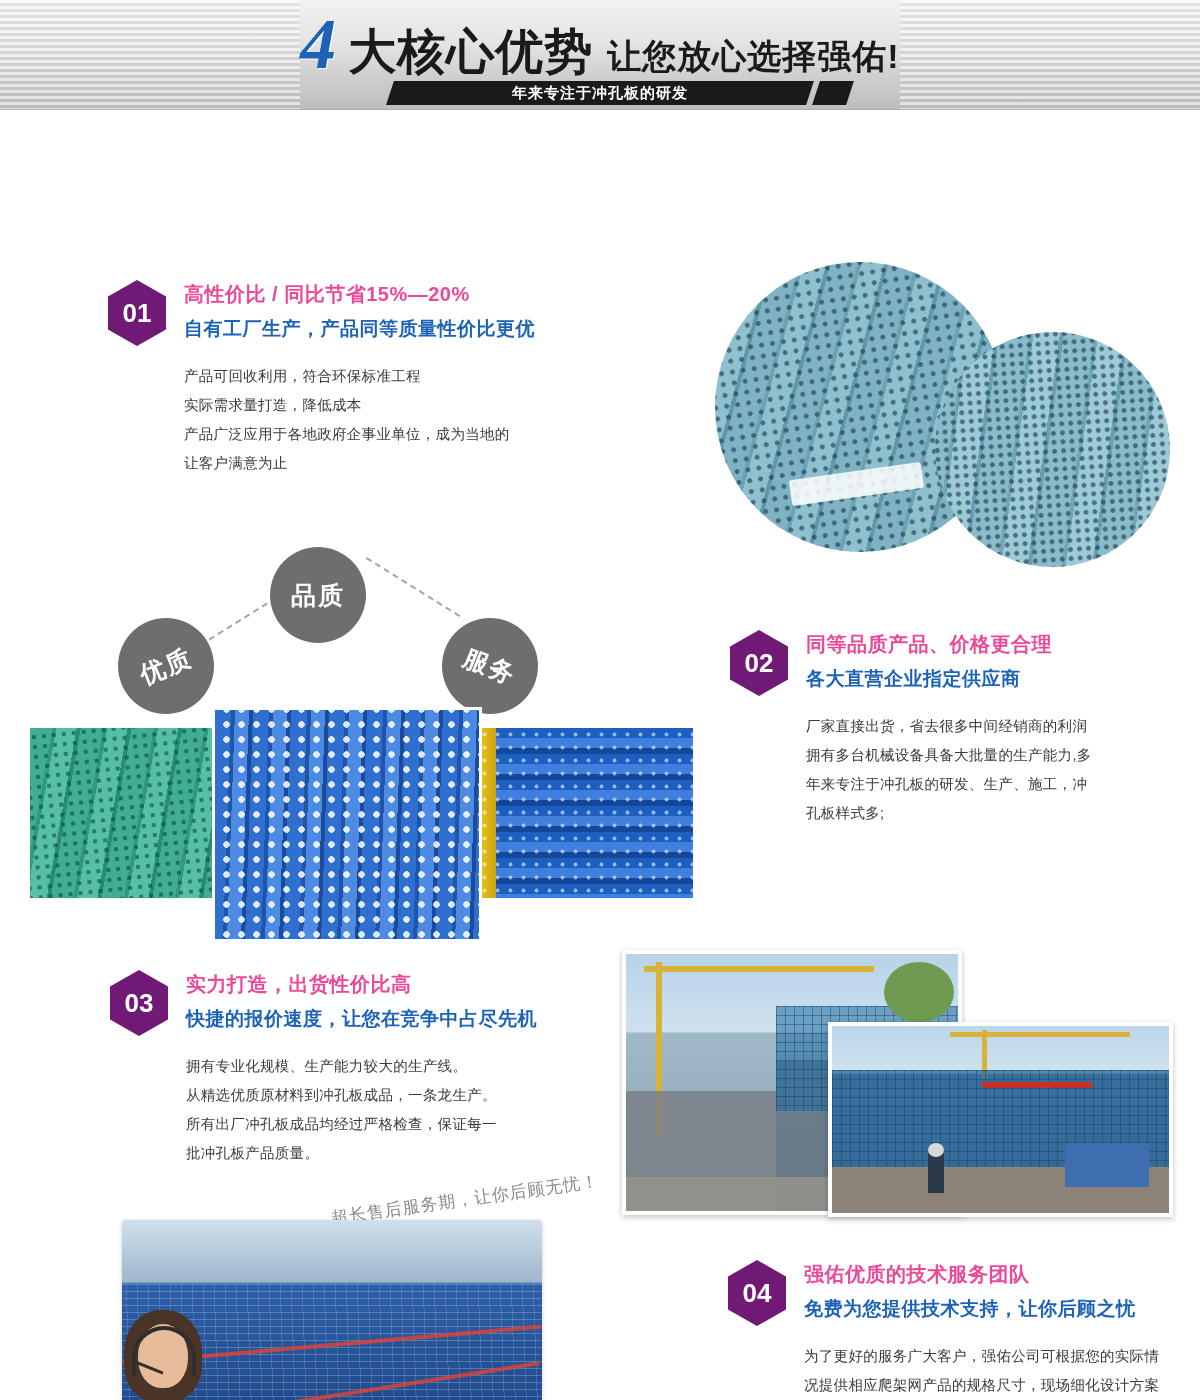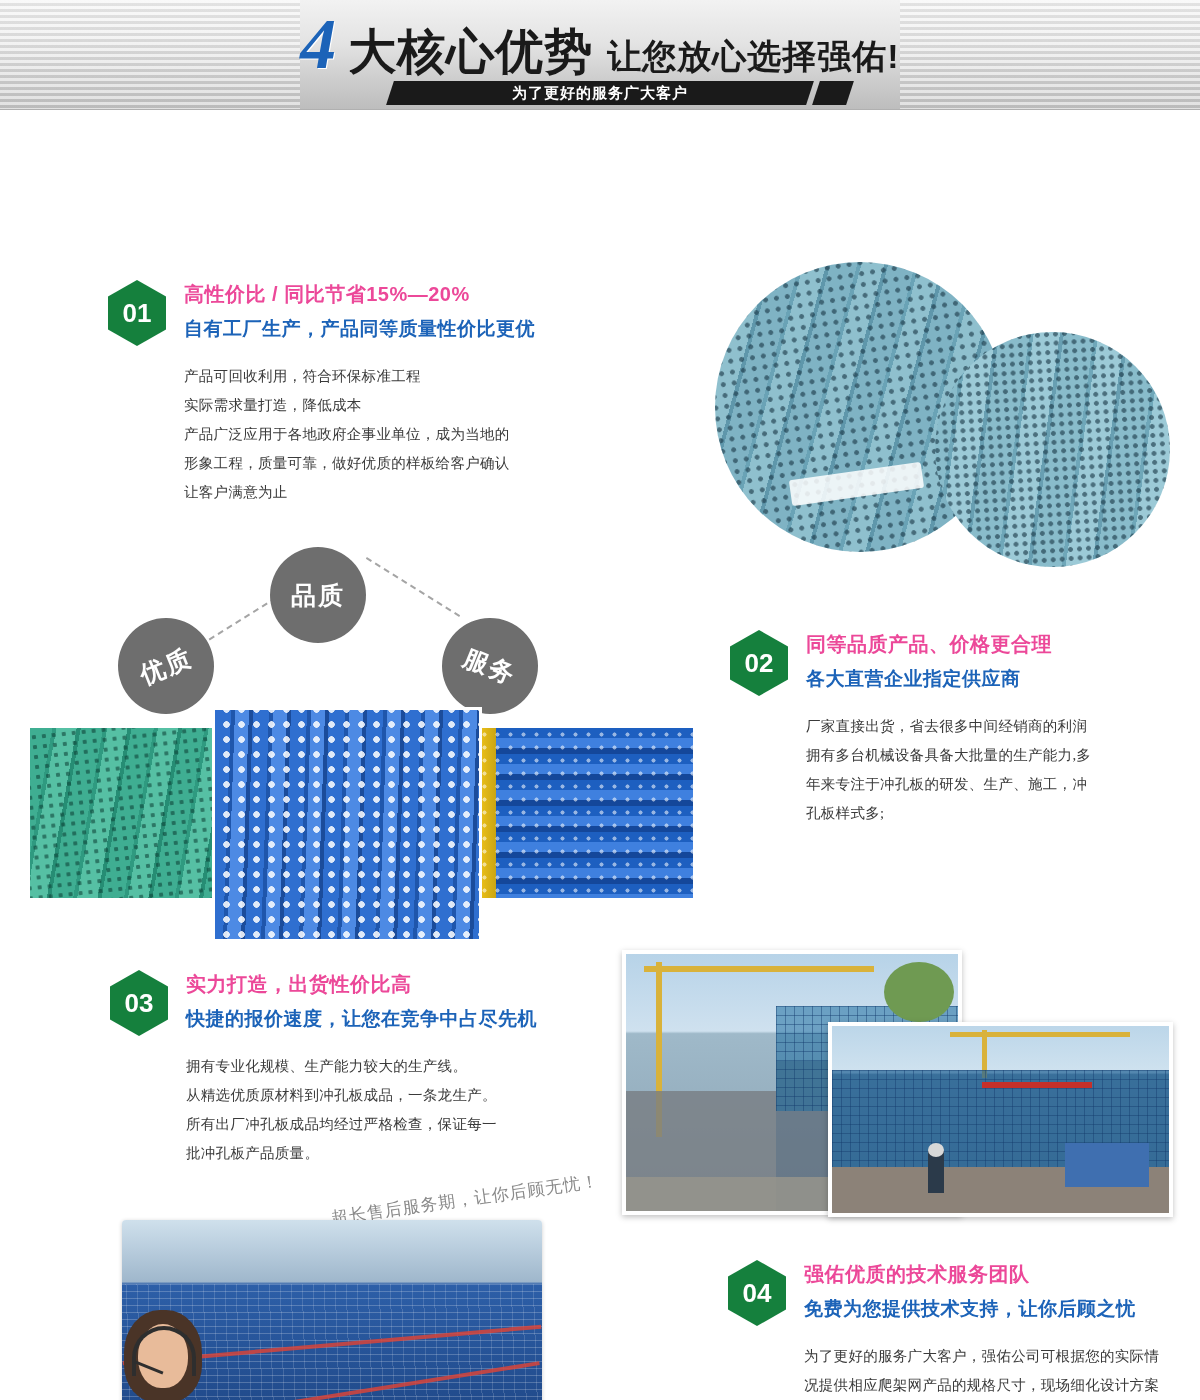--- a/index.html
+++ b/index.html
@@ -107,21 +107,21 @@
 
   .hexnum {
     position: relative;
     width: 58px; height: 66px;
     flex: 0 0 58px;
     display: flex; align-items: center; justify-content: center;
     color: #fff;
     font-size: 26px;
     font-weight: bold;
     font-family: "Liberation Sans", sans-serif;
-    background: #15803d;
+    background: #701a75;
     clip-path: polygon(50% 0%, 100% 25%, 100% 75%, 50% 100%, 0% 75%, 0% 25%);
   }
   .feature-titles { margin-left: 18px; padding-top: 2px; }
   .f-title {
     font-size: 20px;
     font-weight: bold;
     color: #ec4899;
     letter-spacing: 0.5px;
     line-height: 1.2;
   }
@@ -132,21 +132,21 @@
     margin-top: 10px;
     letter-spacing: 0.5px;
   }
   .f-body {
     margin-top: 16px;
     font-size: 14.5px;
     color: #3a3a3a;
     line-height: 2.0;
     letter-spacing: 0.3px;
   }
-  .f-body div { white-space: nowrap; font-family: Liberation Serif, serif; }
+  .f-body div { white-space: nowrap; }
 
   
   .photo { position: absolute; overflow: hidden; background: #cfd8dc; }
 
   
   .circ {
     position: absolute;
     border-radius: 50%;
     overflow: hidden;
   }
@@ -338,40 +338,39 @@
   <div class="header-stripes-left"></div>
   <div class="header-stripes-right"></div>
   <div class="header-inner">
     <div class="headline">
       <span class="big-four">4</span>
       <span class="headline-main">大核心优势</span>
       <span class="headline-sub">让您放心选择强佑!</span>
     </div>
     <div class="company-bar">
       <div class="company-bar-bg"></div>
-      <div class="company-name">为了更好的服务广大客户</div>
+      <div class="company-name">年来专注于冲孔板的研发</div>
     </div>
   </div>
 </div>
 
 <div class="stage">
 
   <div class="feature" style="left:108px; top:170px; width:560px;">
     <div class="feature-head">
       <div class="hexnum">01</div>
       <div class="feature-titles">
         <div class="f-title">高性价比 / 同比节省15%—20%</div>
         <div class="f-subtitle">自有工厂生产，产品同等质量性价比更优</div>
       </div>
     </div>
     <div class="f-body" style="margin-left:76px;">
       <div>产品可回收利用，符合环保标准工程</div>
       <div>实际需求量打造，降低成本</div>
       <div>产品广泛应用于各地政府企事业单位，成为当地的</div>
-      <div>形象工程，质量可靠，做好优质的样板给客户确认</div>
       <div>让客户满意为止</div>
     </div>
   </div>
 
   <div class="circ circ-1">
     <div class="sheet-bg"></div>
     <div class="sheet-dots"></div>
     <div class="sheet-white-strip"></div>
   </div>
   <div class="circ circ-2">

